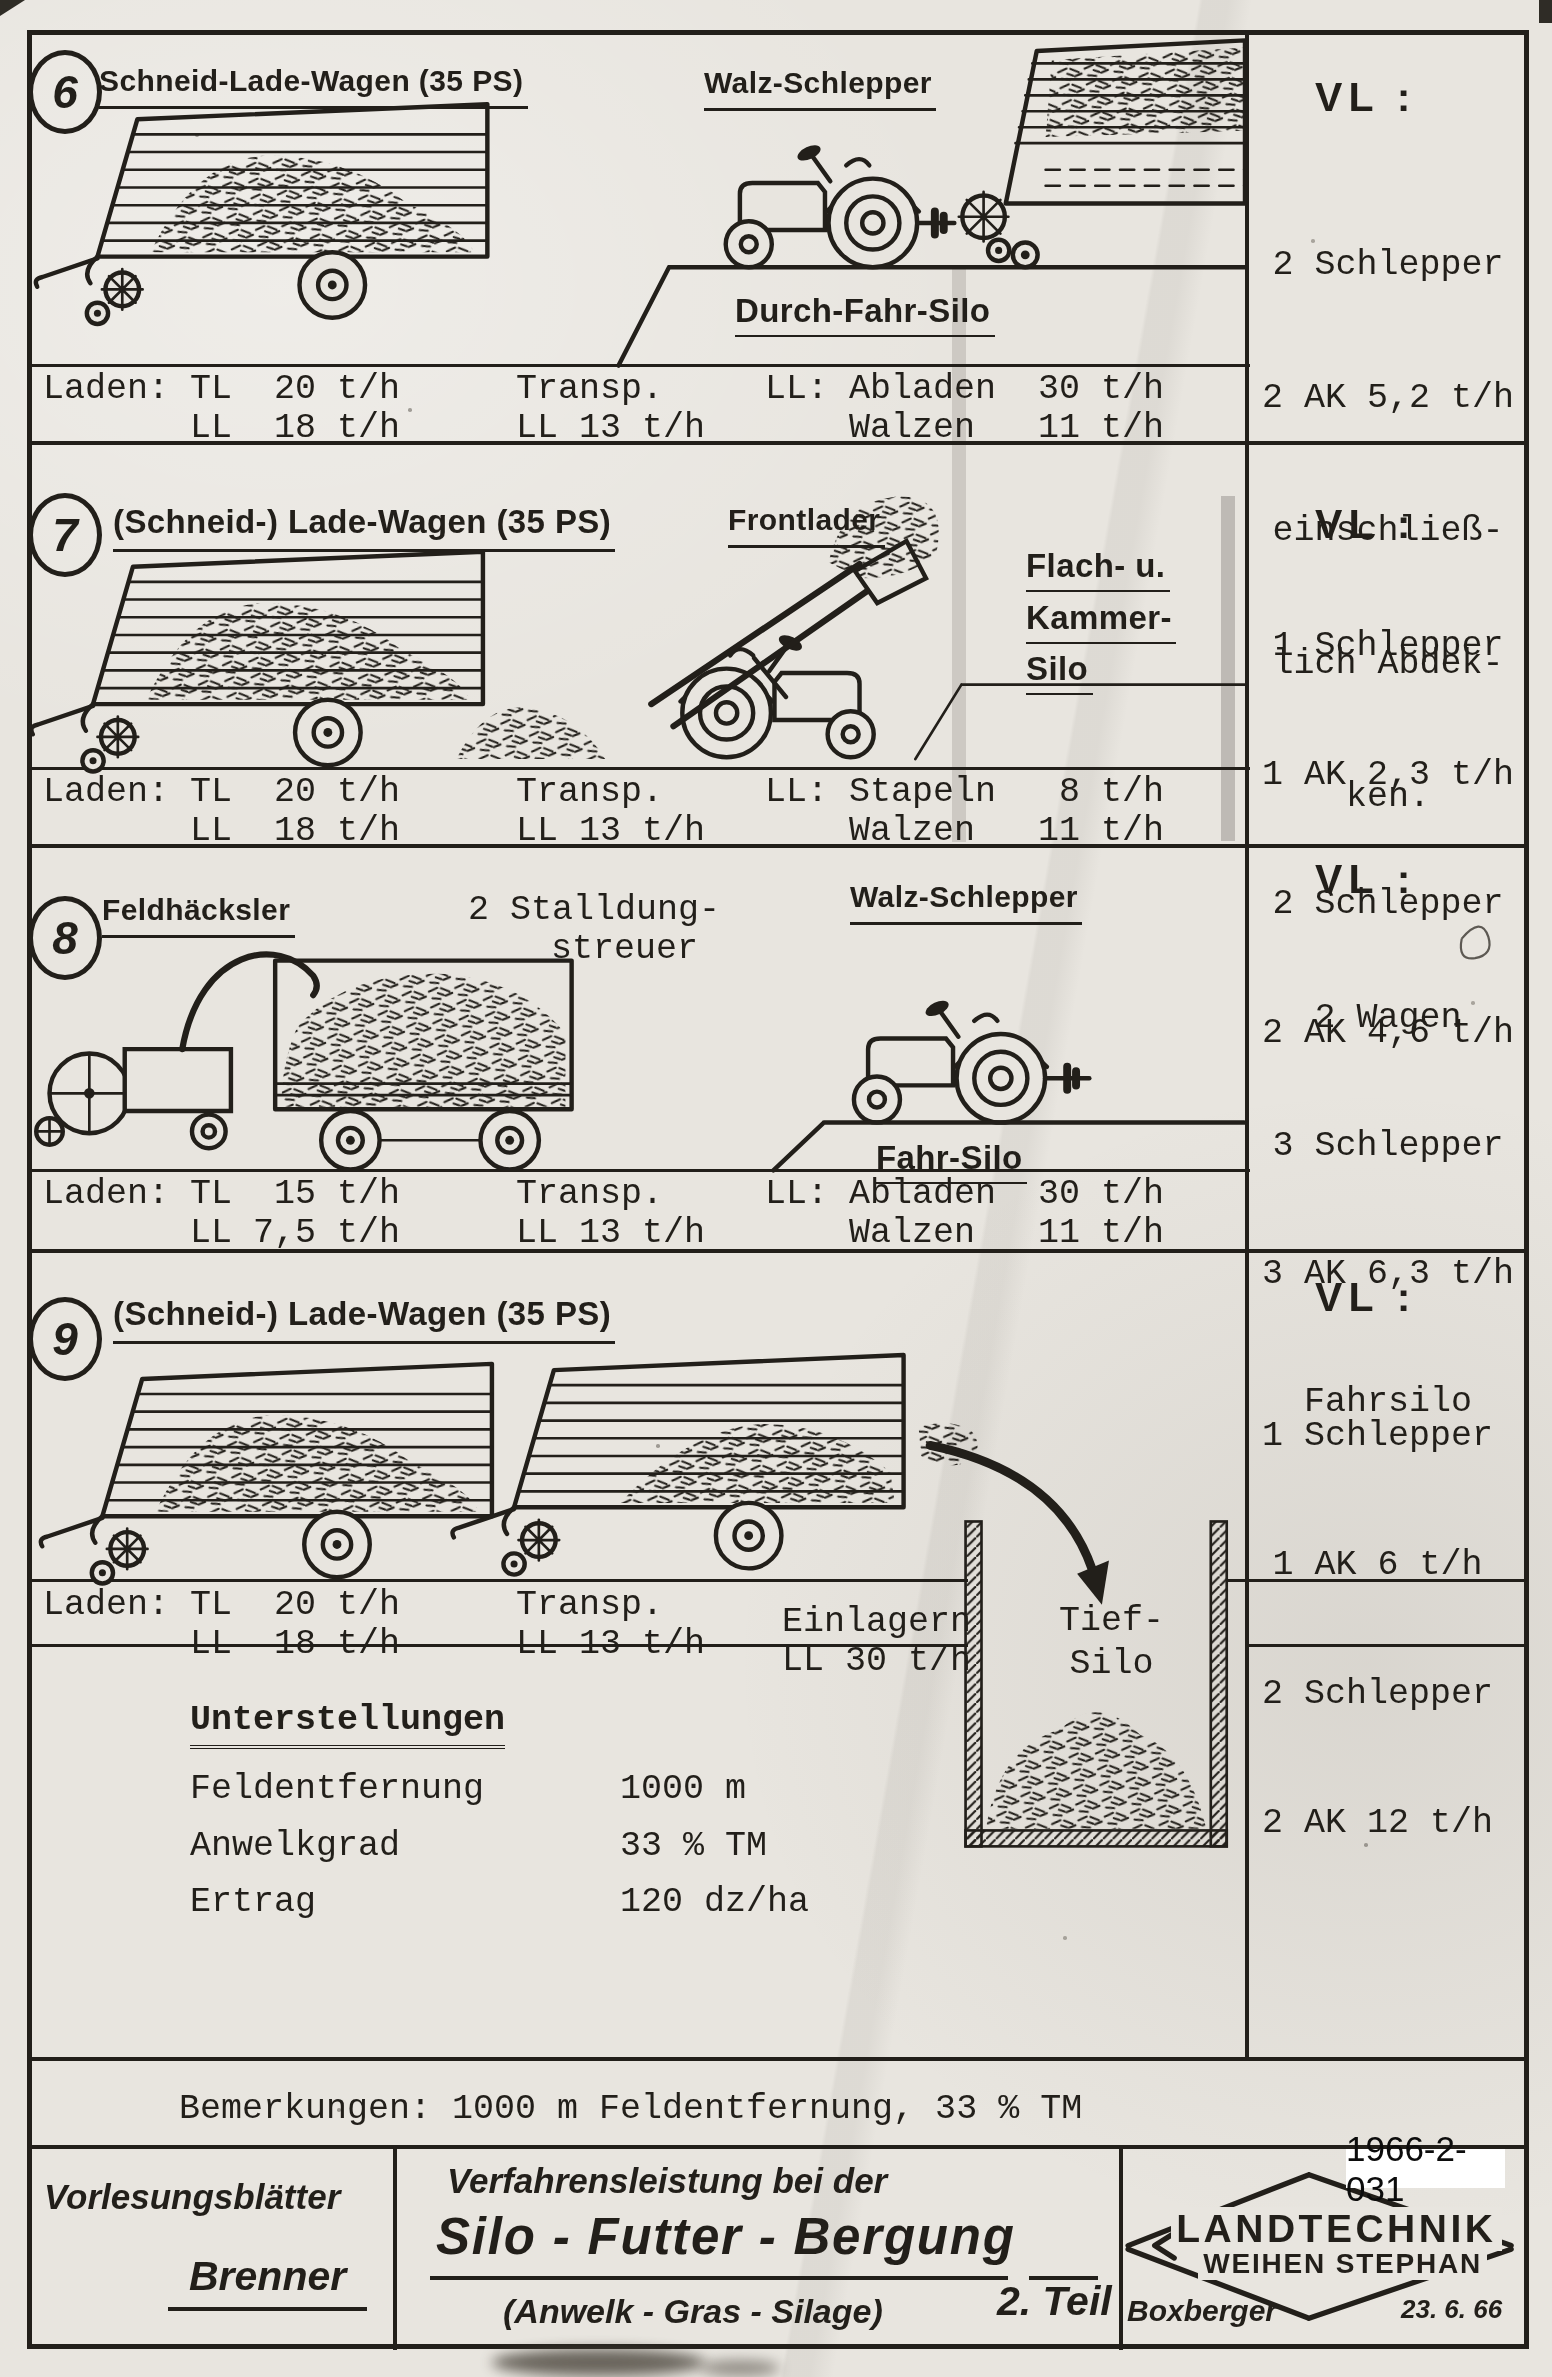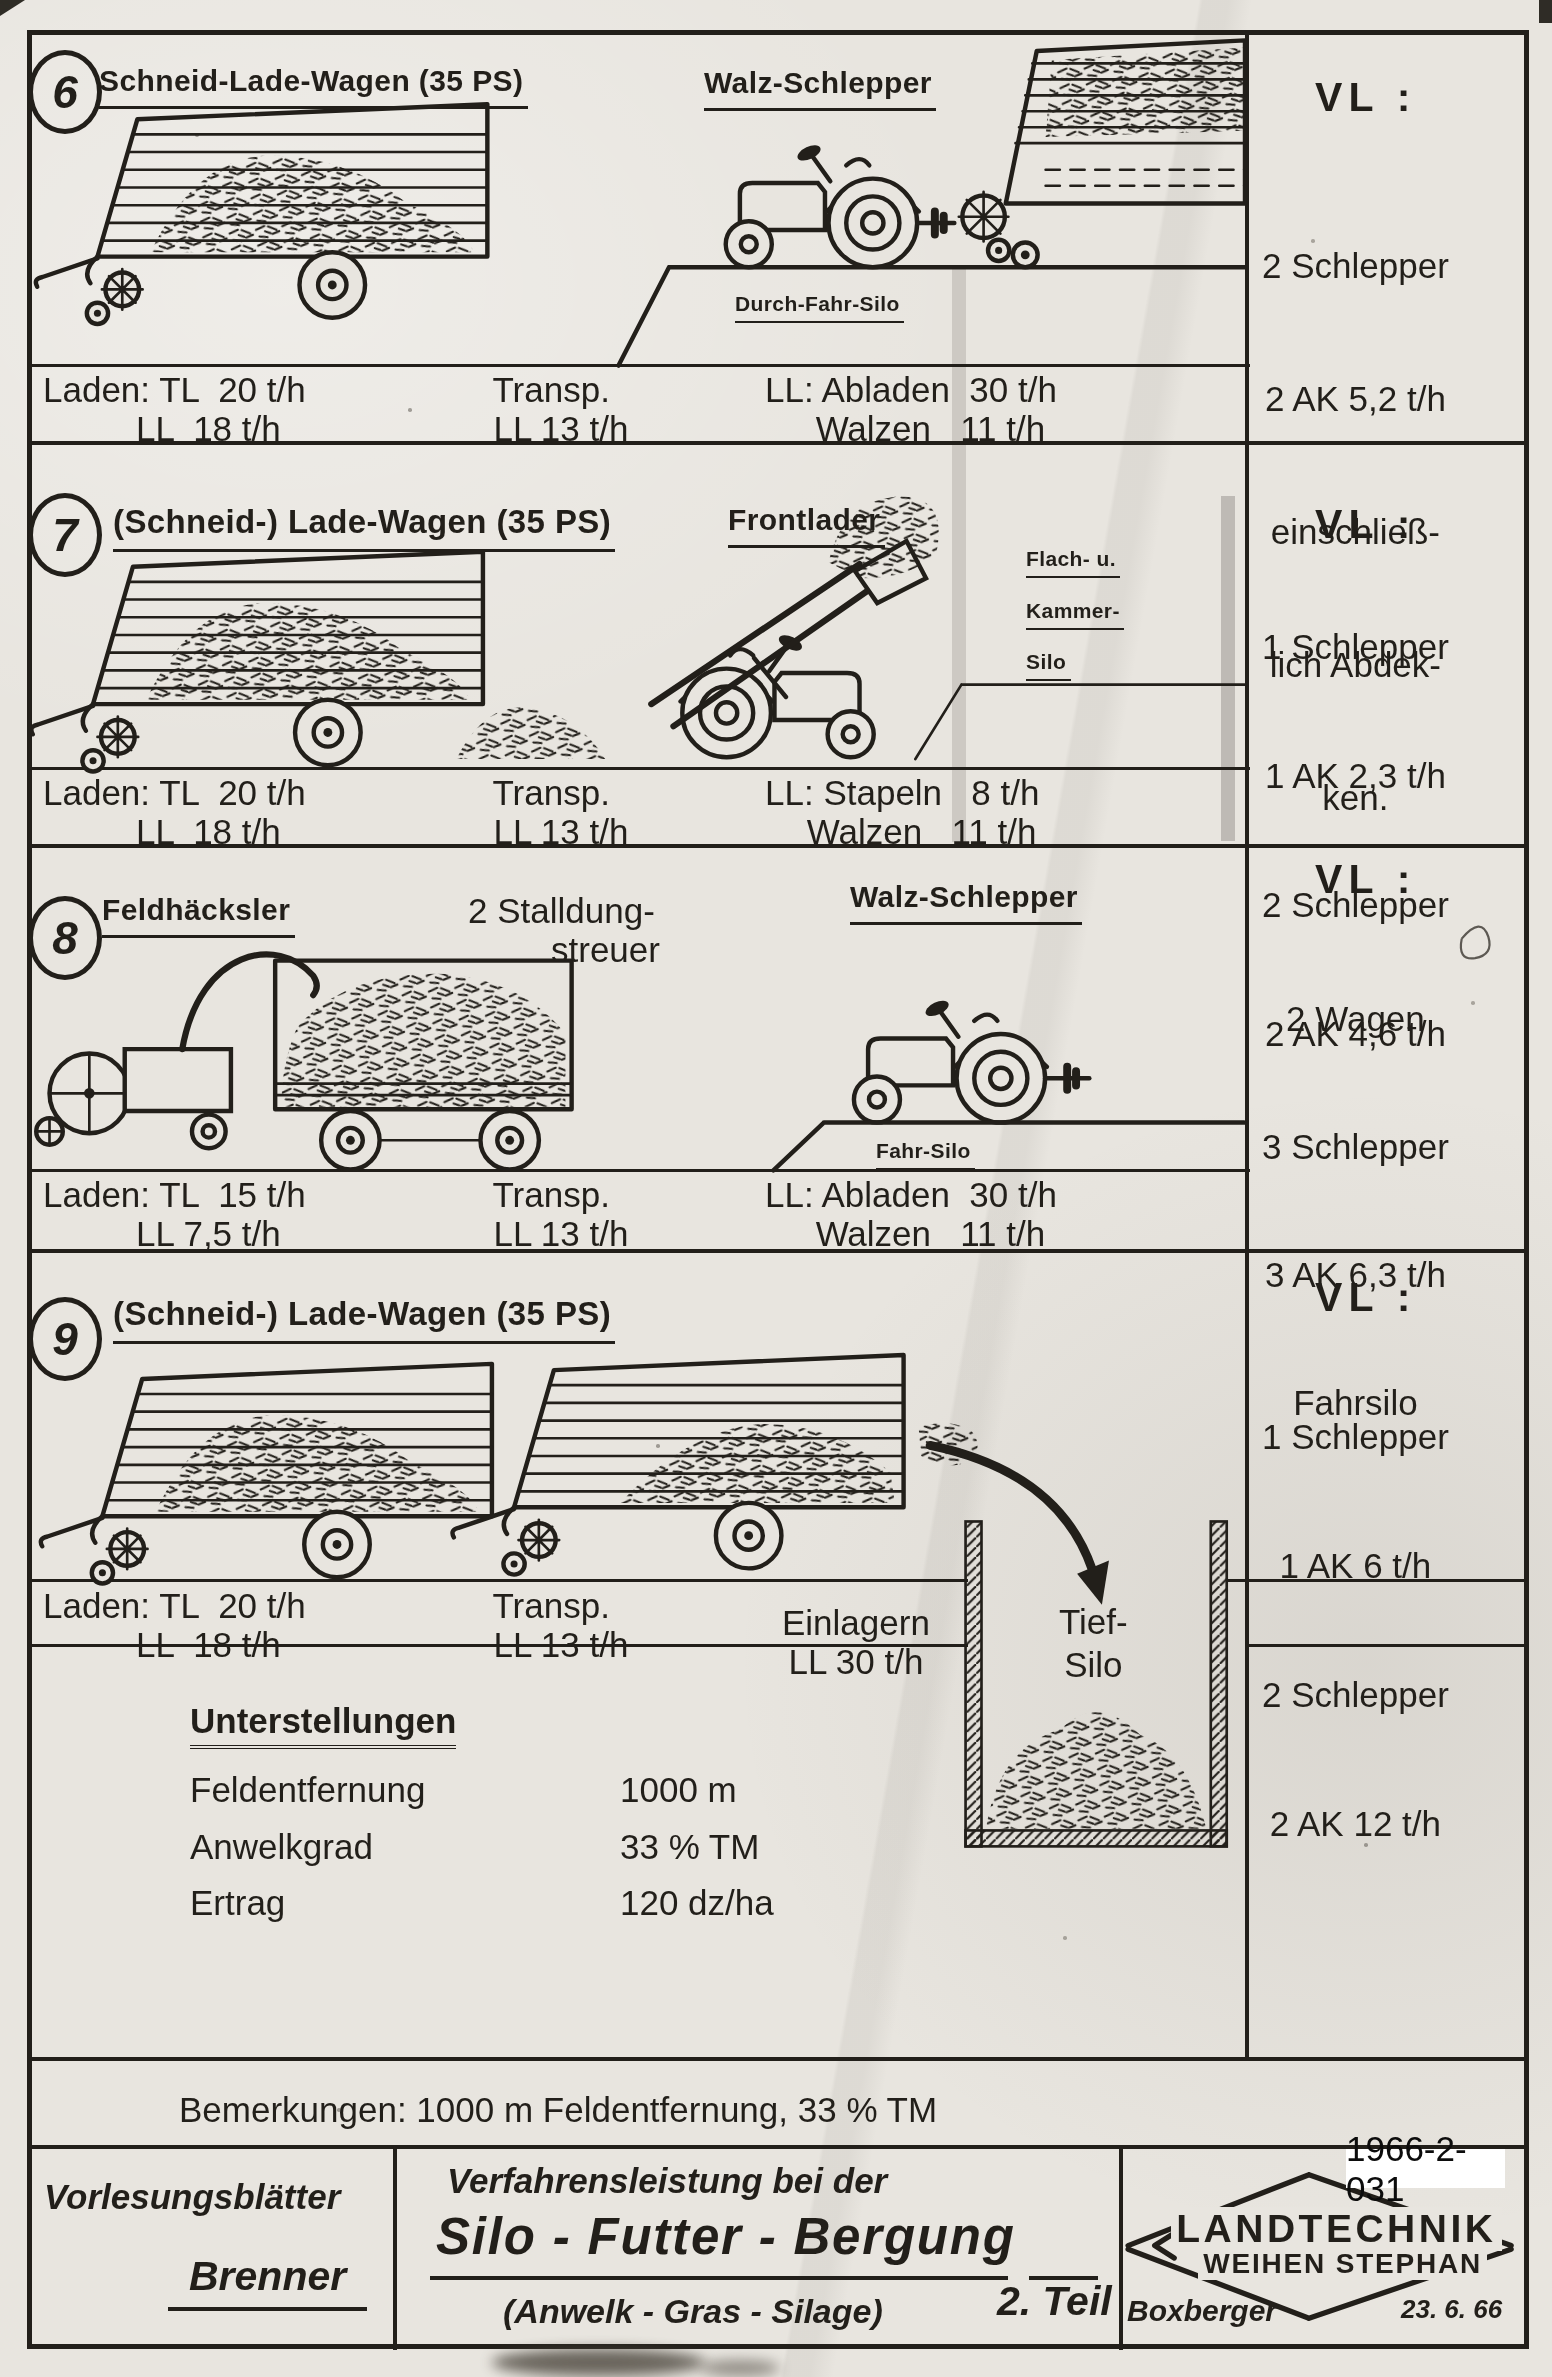--- a/index.html
+++ b/index.html
@@ -8,24 +8,24 @@
   body{ width:1553px; height:2377px; position:relative; background:#d9d6cf;
         font-family:"Liberation Sans",sans-serif; overflow:hidden; }
   .paper{ position:absolute; inset:0; background:var(--paper); }
   .paper::before{ content:""; position:absolute; inset:0; pointer-events:none;
     background:
       radial-gradient(1152px 797px at 18% 12%, rgba(255,255,255,.30), transparent 60%),
       radial-gradient(974px 886px at 88% 70%, rgba(110,104,94,.12), transparent 65%),
       linear-gradient(100deg, transparent 0 60.8%, rgba(80,76,68,.07) 61% 62.3%, transparent 63.5%);
   }
   .t{ position:absolute; color:var(--ink); white-space:pre; z-index:3;text-align:center; }
-  .mono{ font-family:Liberation Sans, sans-serif; font-size:35px; line-height:39px; }
+  .mono{ font-family:Liberation Mono, monospace; font-size:35px; line-height:39px; }
   .hand{ font-family:"Liberation Sans",sans-serif; font-weight:700; }
   .ht{ font-size:30px; letter-spacing:0.4px; border-bottom:3.5px solid var(--ink); padding:0 4.4px 8px 0; }
-  .ht.sm{ font-size:21px; border-bottom-width:2.7px; padding-bottom:5.3px; }
+  .ht.sm{ font-size:33px; border-bottom-width:2.7px; padding-bottom:5.3px; }
   .big{ font-size:33px; }
   .vlh{ font-size:41px; letter-spacing:6.2px; }
   .vl span{ display:block; }
   .num{ position:absolute; width:64px; height:74px; border:5.3px solid var(--ink); border-radius:50%;
         display:flex; align-items:center; justify-content:center; z-index:3;
         font:italic 700 46px "Liberation Sans",sans-serif; color:var(--ink); }
   .line{ position:absolute; background:var(--ink); z-index:1; }
   .sec{ position:absolute; z-index:2; }
   .script{ font-style:italic; font-weight:700; }
   .mask{ background:var(--paper); padding:0 5.3px; }

